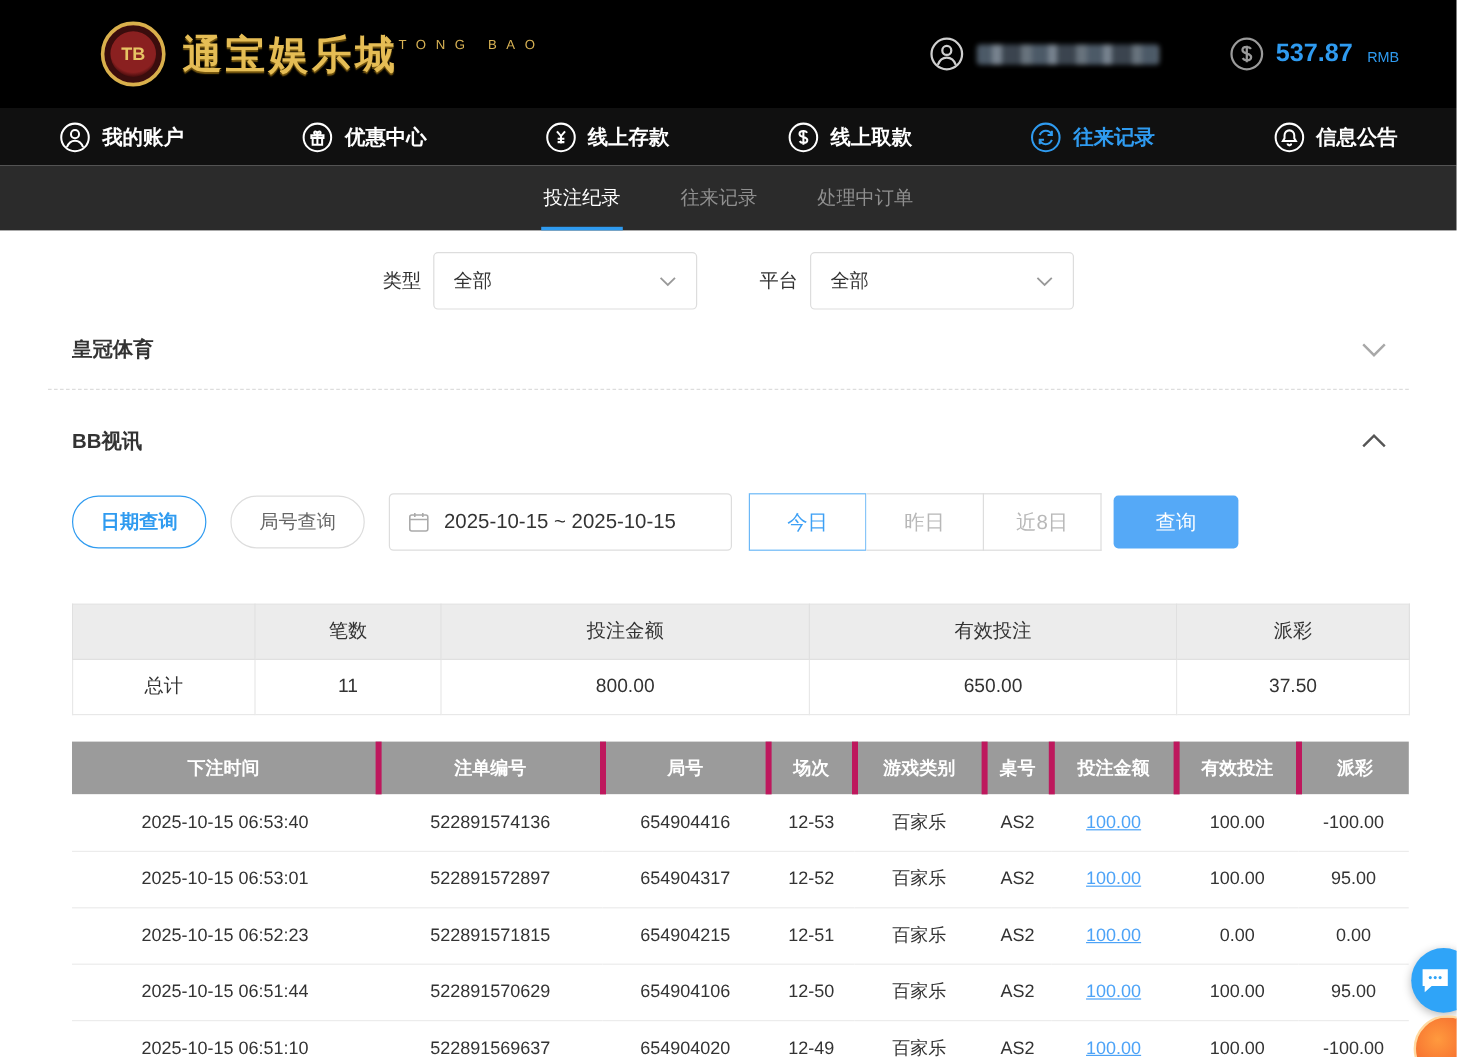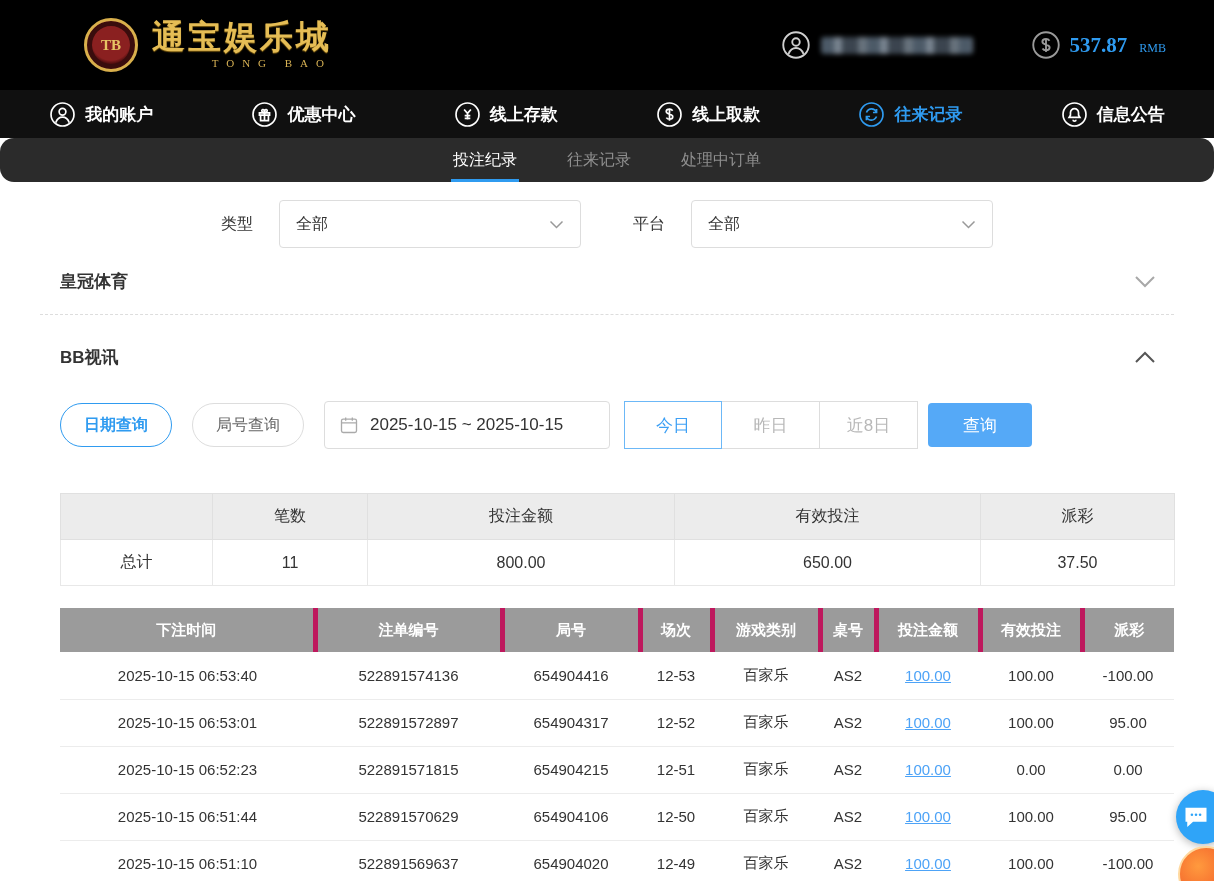--- a/index.html
+++ b/index.html
@@ -1,27 +1,27 @@
 <!DOCTYPE html>
 <html><head>
 <meta charset="utf-8">
 <style>
   * { margin:0; padding:0; box-sizing:border-box; }
   html,body { background:#fff; font-family:"Liberation Sans", sans-serif; }
   .page { width:1214px; height:881px; position:relative; overflow:hidden; background:#fff; margin:0 auto; }
 
   
-  .topbar { height:90px; background:#000; display:flex; align-items:center; padding:0 48px 0 84px;font-family:Liberation Serif, serif; }
+  .topbar { height:90px; background:#000; display:flex; align-items:center; padding:0 48px 0 84px; }
   .logo { display:flex; align-items:center; gap:14px; cursor:pointer; }
   .logo-badge { width:54px; height:54px; border-radius:50%; flex:0 0 54px;
     background:radial-gradient(circle at 50% 42%, #8a2020 0 52%, #561111 60%);
     border:3px solid #d9b04c; box-shadow: inset 0 0 0 5px #3a0d0d;
     display:flex; align-items:center; justify-content:center; }
   .logo-badge span { color:#e7c364; font-weight:bold; font-size:15px; }
-  .logo-text { display:flex; flex-direction:column; align-items:flex-end; }
+  .logo-text { display:flex; flex-direction:row; align-items:flex-start; }
   .logo-title { font-size:33px; font-weight:bold; color:#e5bd55; letter-spacing:3px;
     text-shadow:0 1px 1px #7a5a10; line-height:1; }
   .logo-sub { font-size:11px; color:#d8b254; letter-spacing:8px; margin-top:3px; }
 
   .topbar-right { margin-left:auto; display:flex; align-items:center; gap:58px; }
   .user-box { display:flex; align-items:center; gap:10px; }
   .user-box svg { width:30px; height:30px; color:#cfcfcf; }
   .username-blur { width:152px; height:17px; border-radius:3px; filter:blur(2.4px); opacity:.85;
     background:repeating-linear-gradient(90deg,#5a6a7a 0 13px,#8d9aa8 13px 21px,#46515d 21px 37px,#7a8793 37px 46px); }
   .balance-box { display:flex; align-items:flex-start; gap:9px; }
@@ -30,29 +30,29 @@
   .balance-currency { color:#2f9bf0; font-size:12px; line-height:1; margin-top:12px; margin-left:3px; }
 
   
   .mainnav { height:48px; background:#101010; display:flex; }
   .nav-item { flex:1; display:flex; align-items:center; justify-content:center; gap:9px;
     color:#fff; font-size:17px; font-weight:bold; cursor:pointer; }
   .nav-item.active { color:#2f9bf0; }
   .nav-item svg { width:27px; height:27px; }
 
   
-  .subnav { height:44px; background:#2b2b2b; display:flex; justify-content:center; gap:46px;border-radius:14px; }
+  .subnav { height:54px; background:#2b2b2b; display:flex; justify-content:center; gap:46px; }
   .subtab { display:flex; align-items:center; color:#8f8f8f; font-size:16px; position:relative; cursor:pointer; padding:0 2px; }
   .subtab.active { color:#fff; }
   .subtab.active::after { content:""; position:absolute; left:0; right:0; bottom:0; height:3px; background:#2f9bf0; }
 
   
   .filter-row { display:flex; align-items:center; justify-content:center; margin-top:18px; height:48px; }
   .filter-label { font-size:16px; color:#333; }
-  .select { width:302px; height:48px; border:1px solid #ddd; border-radius:4px; margin-left:26px;
+  .select { width:220px; height:48px; border:1px solid #ddd; border-radius:4px; margin-left:10px;
     display:flex; align-items:center; justify-content:space-between; padding:16px 16px; font-size:16px; color:#333;
     background:#fff; cursor:pointer; }
   .select svg { width:15px; height:9px; }
   .filter-label.second { margin-left:52px; }
 
   
   .section-row { display:flex; align-items:center; justify-content:space-between; padding:0 52px 0 60px; height:66px;gap:30px; }
   .section-row.bb { height:84px; }
   .section-title { font-size:17px; font-weight:bold; color:#333; }
   .chev-btn { background:none; border:none; cursor:pointer; padding:6px; }

